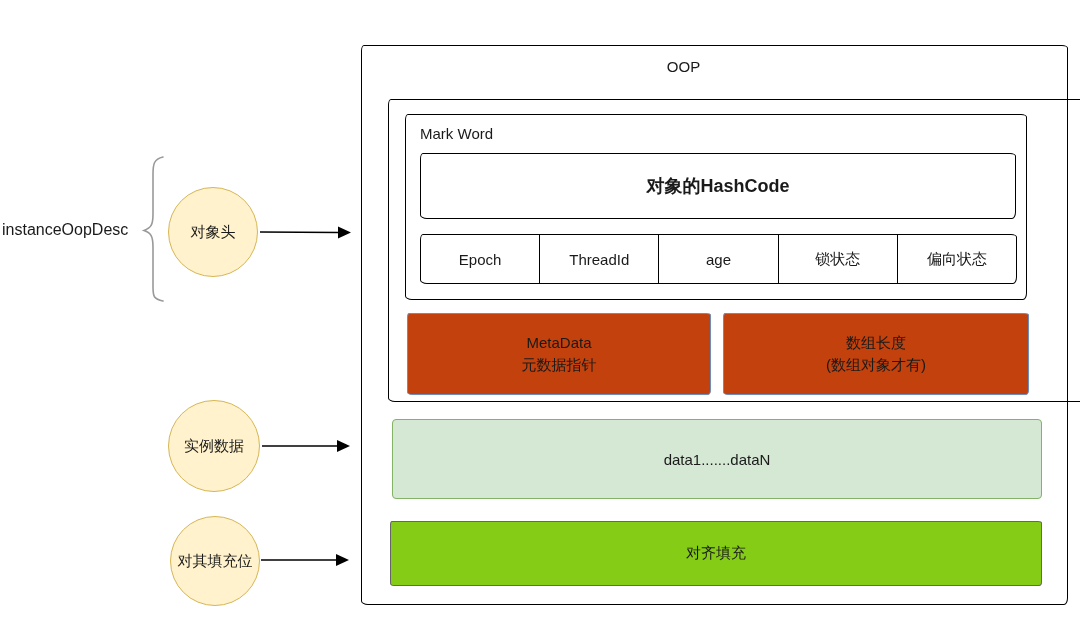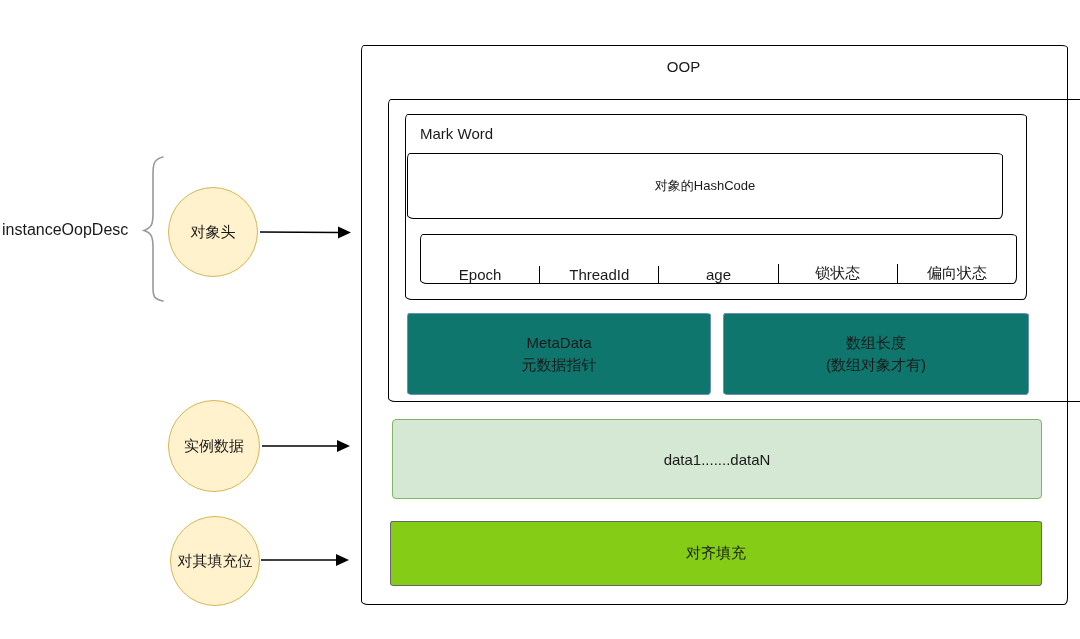--- a/index.html
+++ b/index.html
@@ -21,25 +21,25 @@
   #circle-instance-data{left:168px;top:400px;width:92px;height:92px;}
   #circle-padding{left:170px;top:516px;width:90px;height:90px;}
   
   #overlay{position:absolute;left:0;top:0;width:1080px;height:639px;pointer-events:none;}
   
   #oop-box{left:352px;top:45px;width:707px;height:560px;margin-left:9px;}
   #oop-title{left:0;top:12px;width:100%;padding-right:62px;text-align:center;font-size:15px;}
   #header-container{left:26px;top:53px;width:749px;height:303px;}
   #markword-box{left:16px;top:14px;width:622px;height:186px;}
   #markword-label{left:14px;top:10px;font-size:15px;}
-  #hashcode-box{left:1px;top:38px;width:596px;height:66px;font-size:13px;}
-  #fields-row{left:14px;top:119px;width:597px;height:50px;display:flex;align-items:flex-end;}
+  #hashcode-box{left:14px;top:38px;width:596px;height:66px;font-size:18px;font-weight:bold;}
+  #fields-row{left:14px;top:119px;width:597px;height:50px;display:flex;}
   .field-cell{flex:1;display:flex;align-items:center;justify-content:center;font-size:15px;border-left:1.6px solid #000;}
   .field-cell:first-child{border-left:none;}
-  .blue-box{background:#0f766e;border:1.5px solid #6C8EBF;border-radius:2px 5px 3px 5px / 5px 2px 5px 3px;font-size:15px;line-height:22px;}
+  .blue-box{background:#c2410c;border:1.5px solid #6C8EBF;border-radius:2px 5px 3px 5px / 5px 2px 5px 3px;font-size:15px;line-height:22px;}
   #metadata-box{left:18px;top:213px;width:304px;height:82px;}
   #arraylen-box{left:334px;top:213px;width:306px;height:82px;}
   #instance-data-box{
     left:30px;top:373px;width:650px;height:80px;background:#D5E8D4;
     border:1.7px solid #82B366;border-radius:4px;font-size:15px;
   }
   #padding-box{
     left:28px;top:475px;width:652px;height:65px;background:#84cc16;
     border:1.5px solid #666666;border-radius:2px 4px 3px 4px / 4px 2px 4px 3px;font-size:15px;
   }

